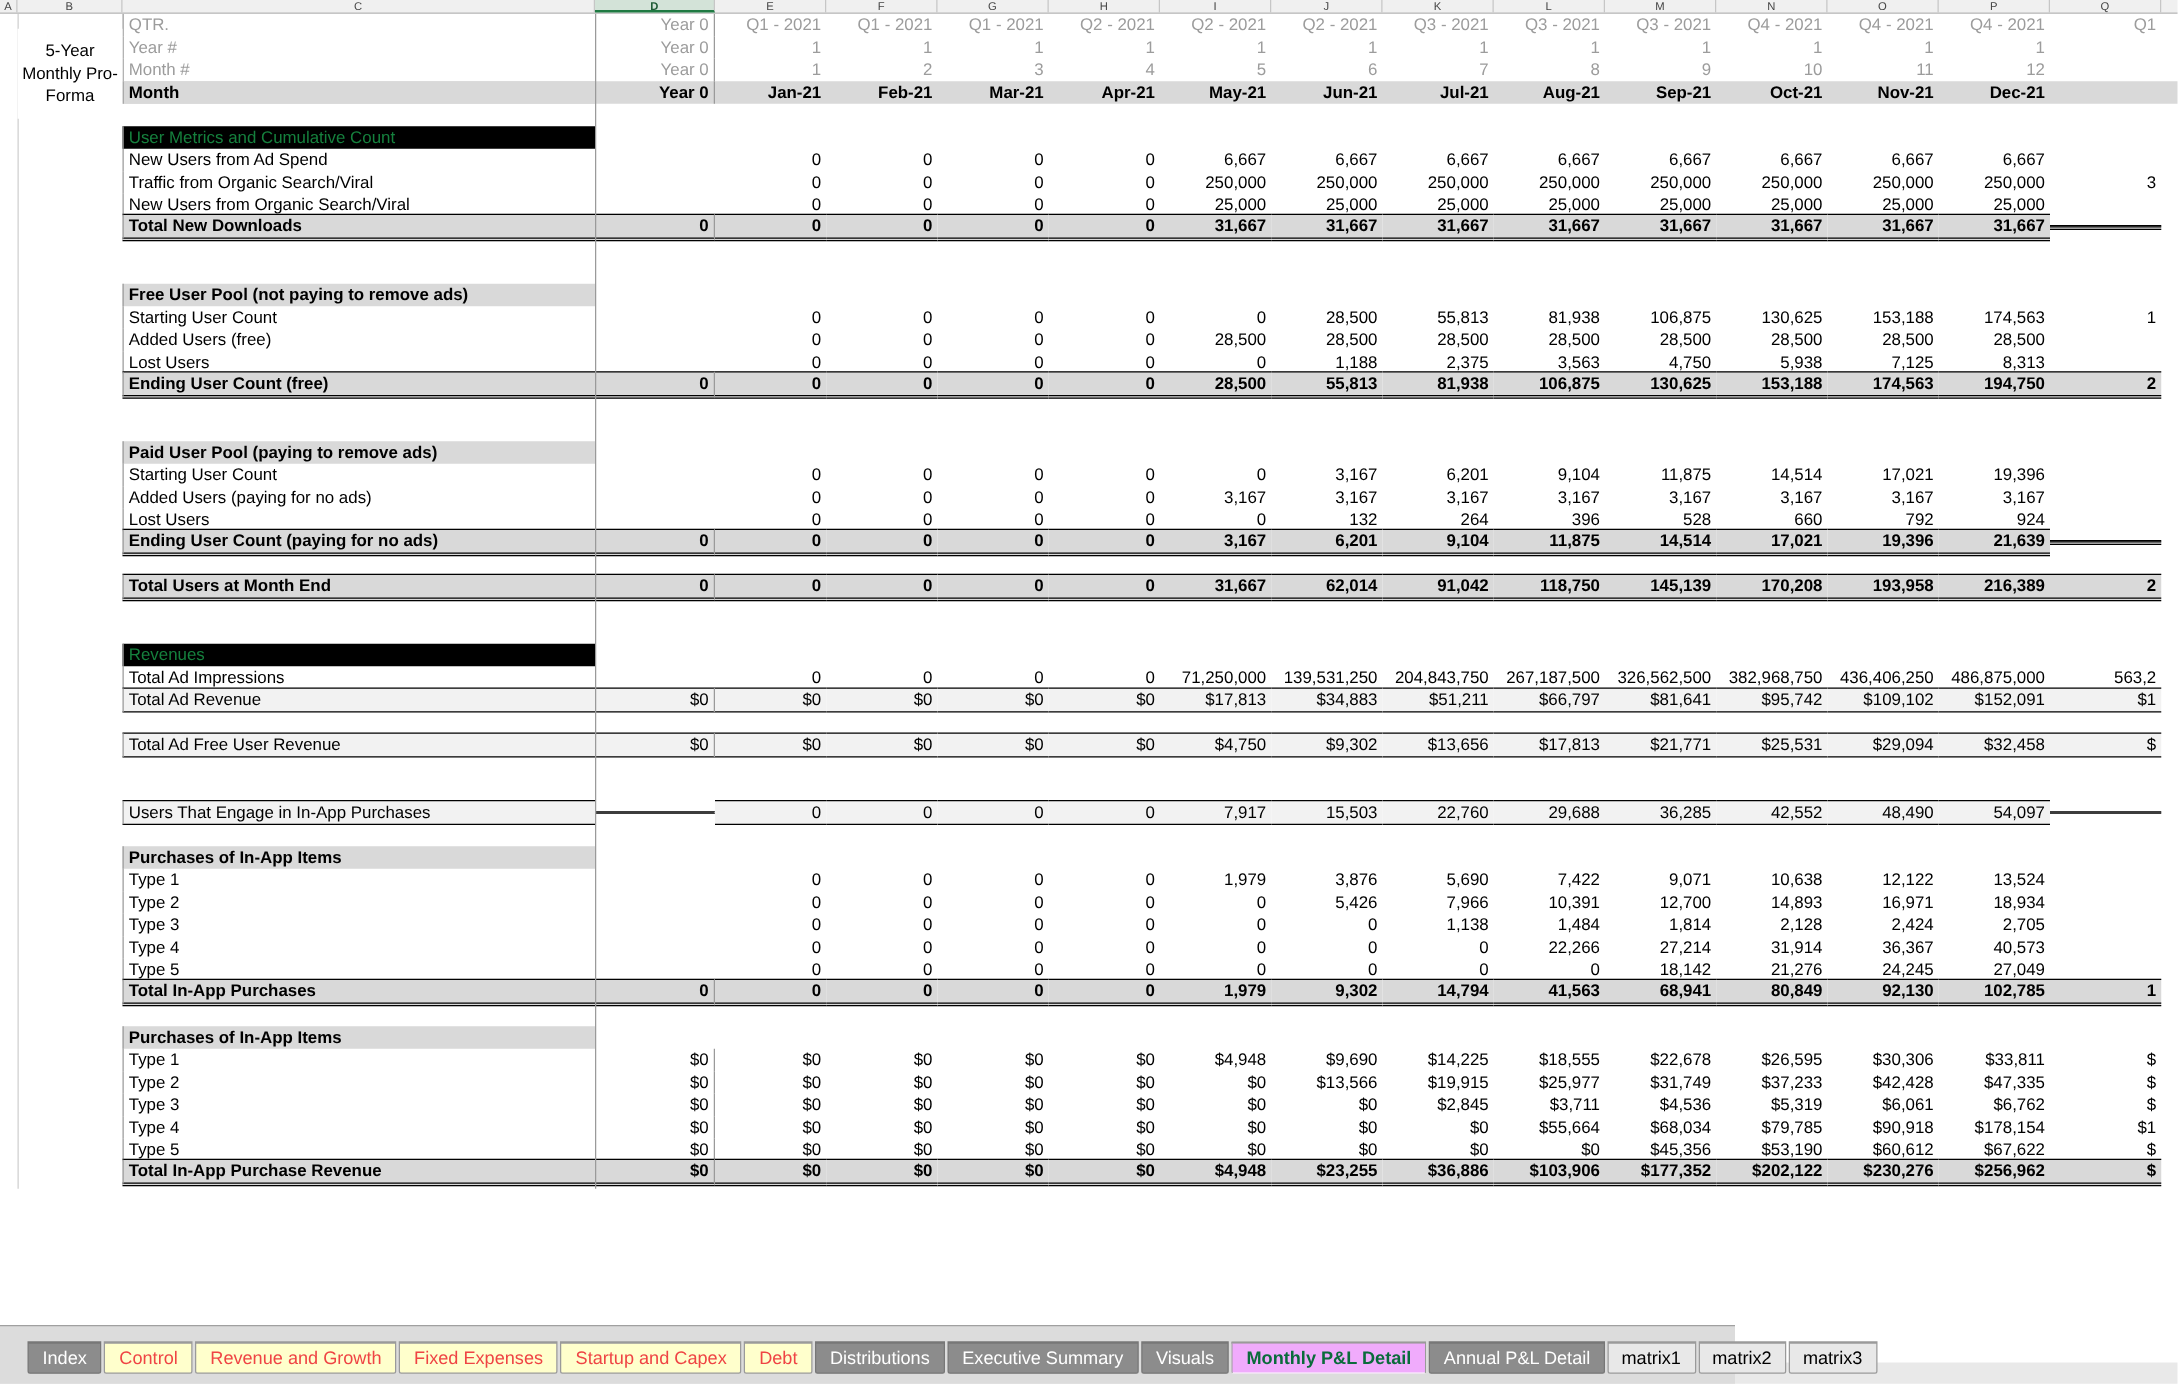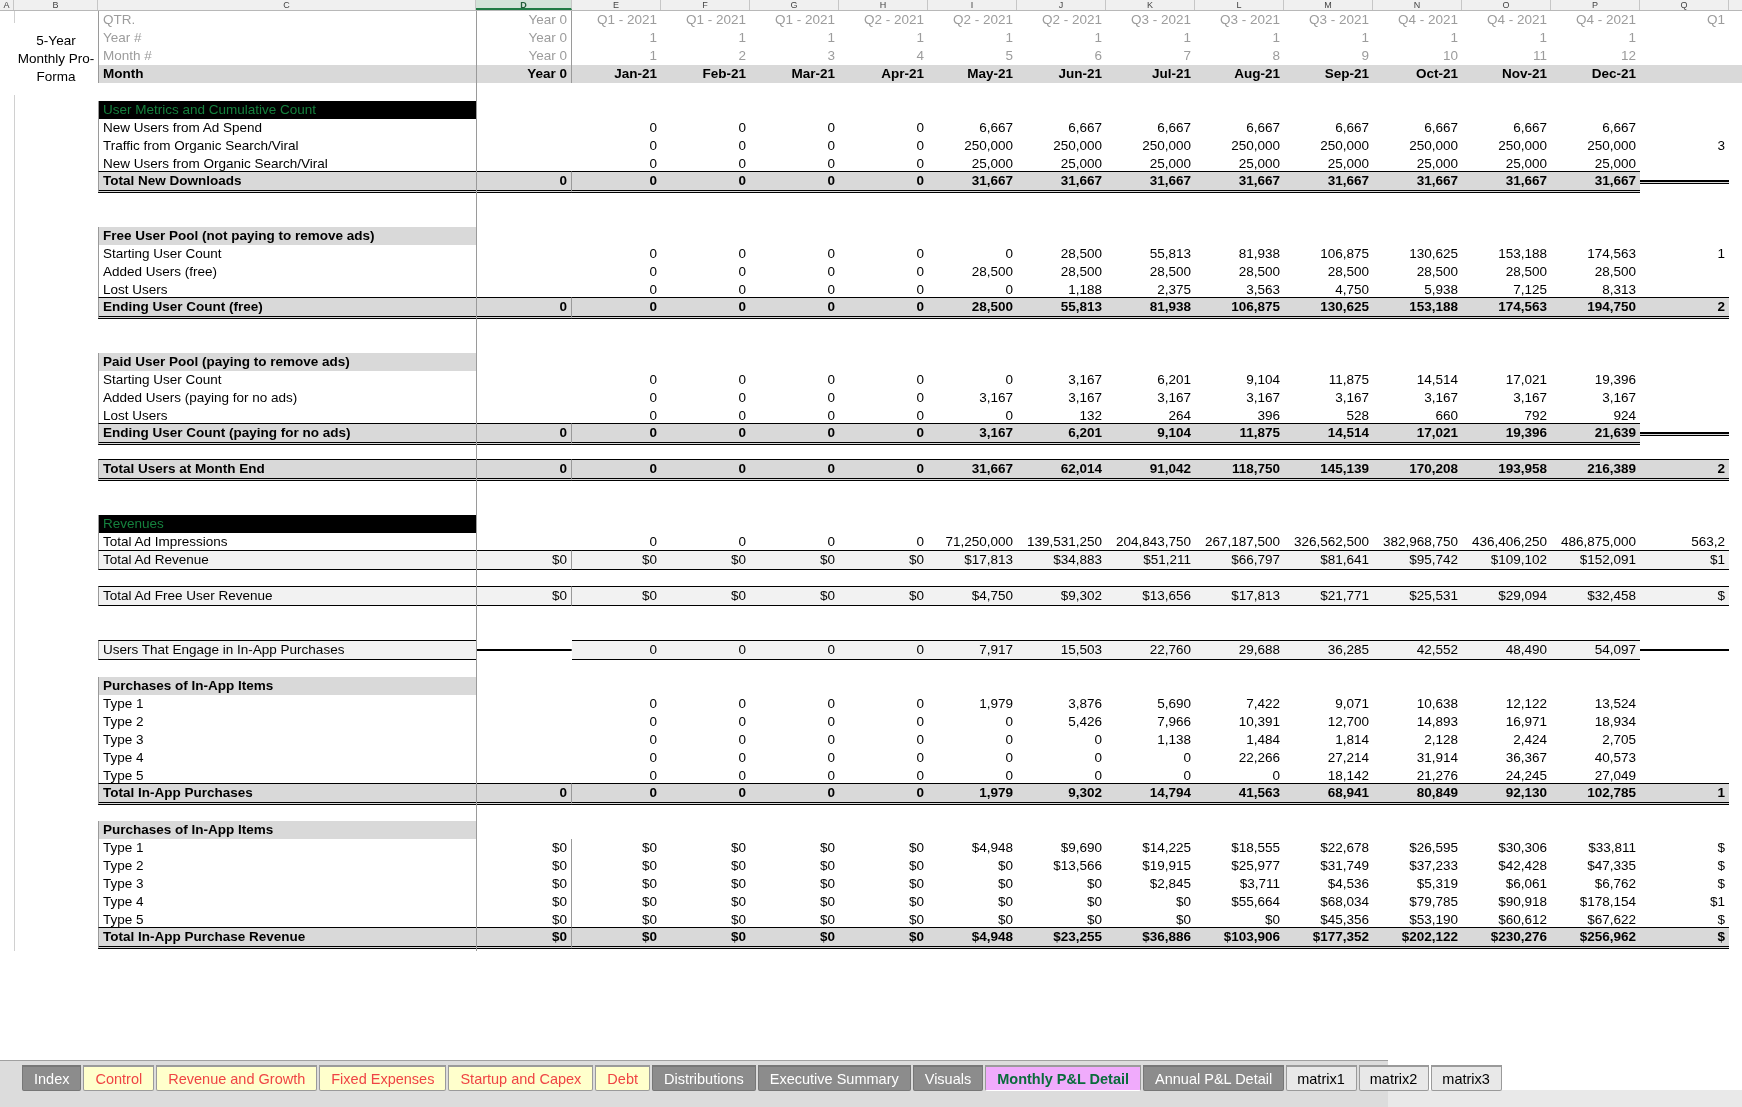--- a/index.html
+++ b/index.html
@@ -68,21 +68,21 @@
   .monthrow .c-c{background:#d9d9d9;}
 
   
   .freezeline{position:absolute;left:476px;top:0;width:0;height:951px;
     border-left:1px solid #9a9a9a;z-index:4;pointer-events:none;}
 
   
   .tabbar{
     position:absolute;left:0;bottom:0;width:1388px;height:47px;
     background:#dcdcdc;border-top:1px solid #a0a0a0;box-sizing:border-box;
-    display:flex;align-items:flex-start;padding-left:22px;padding-top:4px;
+    display:flex;align-items:center;padding-left:22px;padding-top:4px;
     z-index:10;
   }
   .tab{
     box-sizing:border-box;height:26px;line-height:25px;padding:0 11px;
     font-size:14.5px;border:1px solid #9a9a9a;border-top:2px solid #9a9a9a;
     margin-right:2px;white-space:nowrap;background:#ffffcc;color:#ef4444;
     border-radius:0 0 2px 2px;
   }
   .tab.grey{background:#8c8c8c;color:#fff;border-color:#777;}
   .tab.plain{background:#e8e8e8;color:#000;padding-left:10px;}

